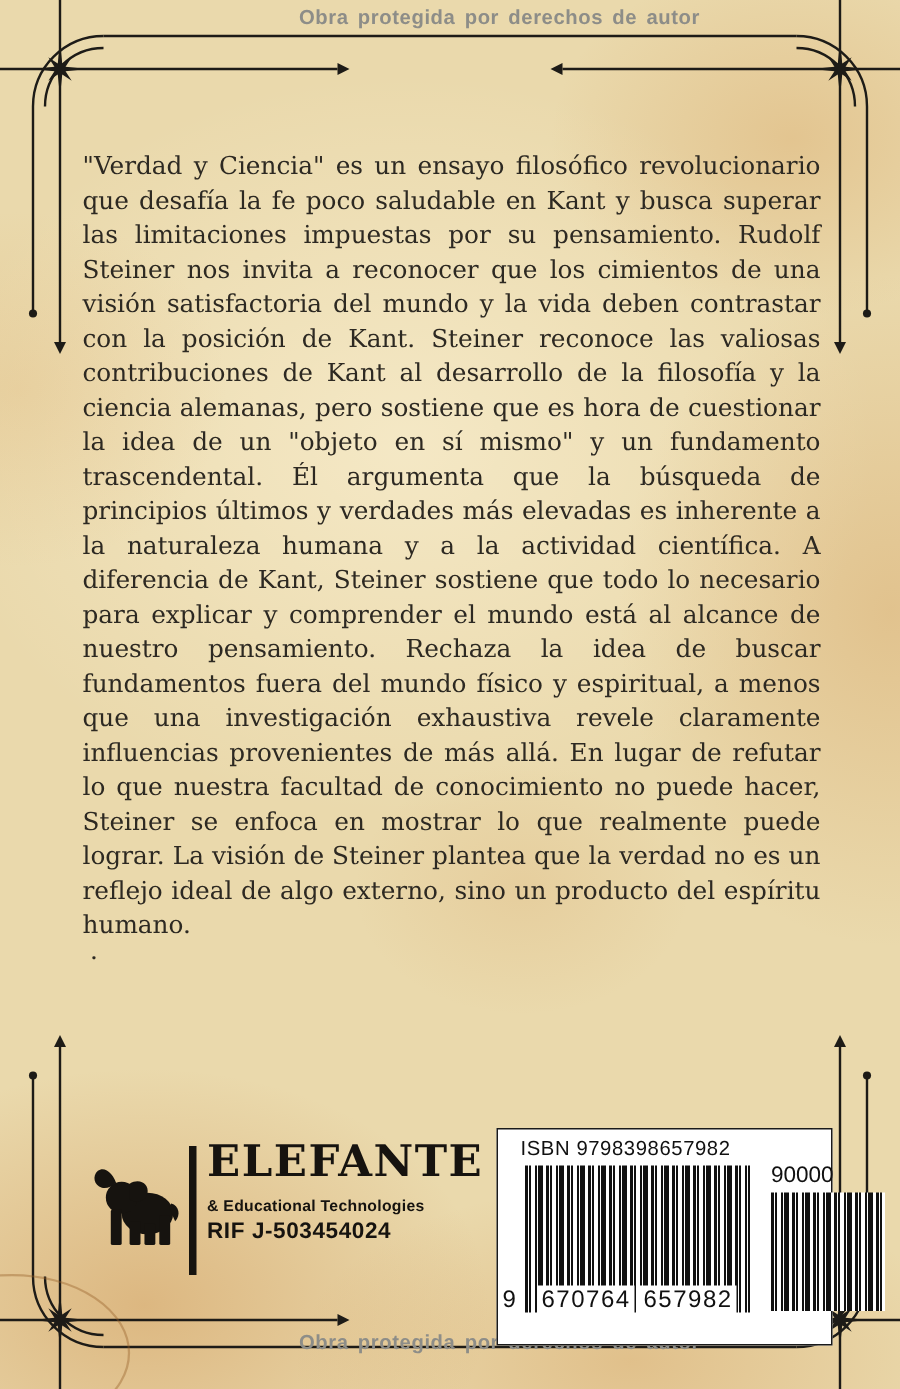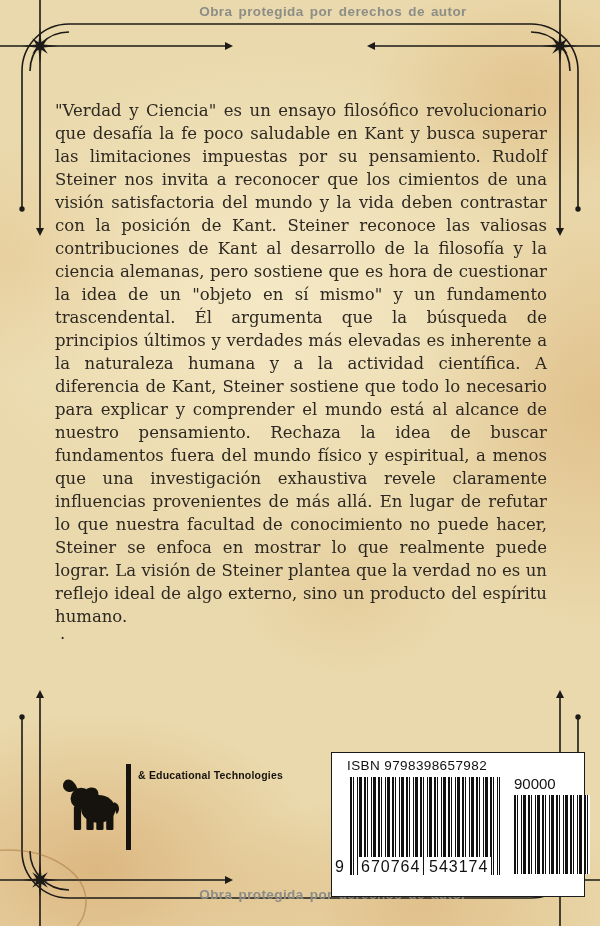--- a/index.html
+++ b/index.html
@@ -35,21 +35,21 @@
   }
   .logo{position:absolute;left:58px;top:754px;width:260px;height:104px;z-index:3;color:#16130f;}
   .logo .elephant{position:absolute;left:2px;top:4px;width:66px;height:94px;}
   .logo .divider{position:absolute;left:68px;top:10px;width:5px;height:86px;background:#16130f;}
   .logo .text{position:absolute;left:80px;top:6px;width:180px;}
   .logo .name{font-family:"DejaVu Serif", serif;font-weight:bold;font-size:29px;line-height:29px;letter-spacing:1px;white-space:nowrap;}
   .logo .copy{font-size:15px;vertical-align:8px;letter-spacing:0;}
   .logo .tagline{font:bold 10.5px "Liberation Sans", sans-serif;letter-spacing:.2px;margin-top:9px;white-space:nowrap;}
   .logo .rif{font:bold 15px "Liberation Sans", sans-serif;letter-spacing:.4px;margin-top:2px;white-space:nowrap;}
   .barcode-box{
-    position:absolute;left:331px;top:752px;width:254px;height:145px;z-index:4;
+    position:absolute;left:331px;top:752px;width:224px;height:145px;z-index:4;
     background:#fff;border:1.5px solid #1a1a1a;box-sizing:border-box;
   }
   .isbn-label{position:absolute;left:15px;top:5px;font:13.5px "Liberation Sans", sans-serif;color:#111;letter-spacing:.4px;}
   .bars{
     position:absolute;
     background-image:repeating-linear-gradient(90deg,
       #111 0px,#111 2px,#fff 2px,#fff 3px,
       #111 3px,#111 4px,#fff 4px,#fff 7px,
       #111 7px,#111 8px,#fff 8px,#fff 9px,
       #111 9px,#111 12px,#fff 12px,#fff 14px);
@@ -132,31 +132,33 @@
         <path d="M40,26 C50,20 60,26 58,36 C56,44 46,46 40,42 Z"></path>
         <rect x="21" y="52" width="11" height="36" rx="2"></rect>
         <rect x="40" y="64" width="11" height="24" rx="2"></rect>
         <rect x="55" y="66" width="11" height="22" rx="2"></rect>
         <rect x="70" y="58" width="11" height="30" rx="2"></rect>
         <path d="M82,46 C90,48 92,58 86,64 C84,60 82,54 80,50 Z"></path>
       </g>
     </svg>
     <div class="divider"></div>
     <div class="text">
+      <div class="name">ELEFANTE</div>
       <div class="tagline">&amp; Educational Technologies</div>
+      <div class="rif">RIF J-503454024</div>
     </div>
   </div>
 
   <div class="barcode-box">
     <div class="isbn-label">ISBN 9798398657982</div>
     <div class="bars bars-main"></div>
     <div class="supp-label">90000</div>
     <div class="bars bars-supp"></div>
     <div class="digits">
       <span class="digit-left">9</span>
       <span class="digit-grp grp1">670764</span>
-      <span class="digit-grp grp2">543174</span>
+      <span class="digit-grp grp2">657982</span>
     </div>
   </div>
 
   <div class="watermark bottom">Obra protegida por derechos de autor</div>
 
 </div>
 
 </body></html>

